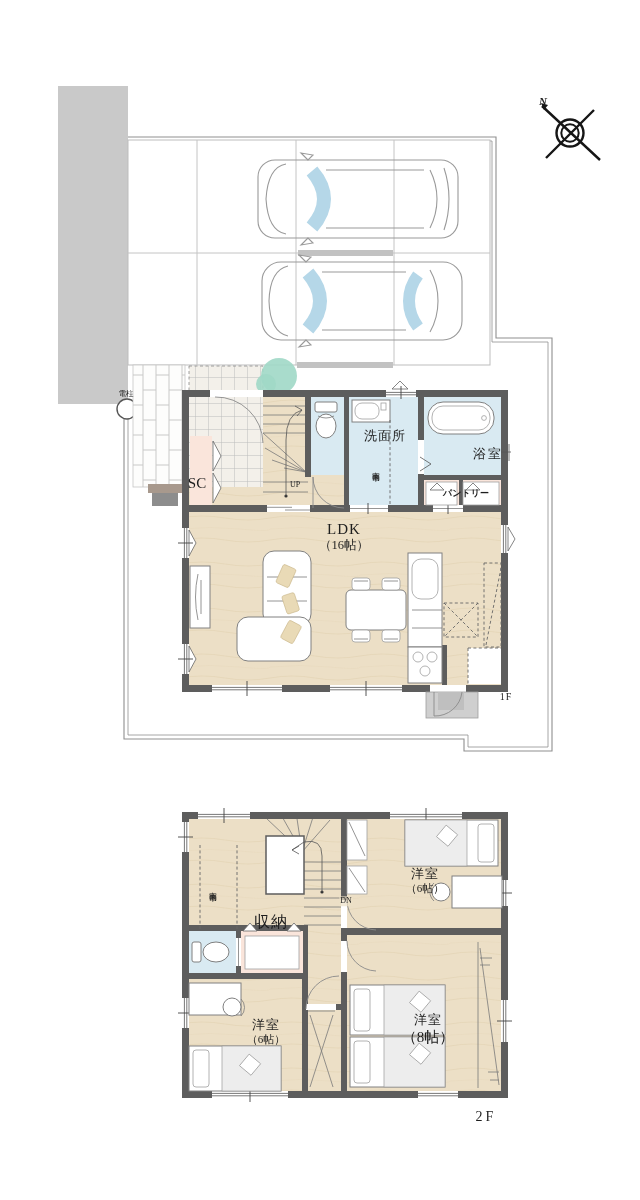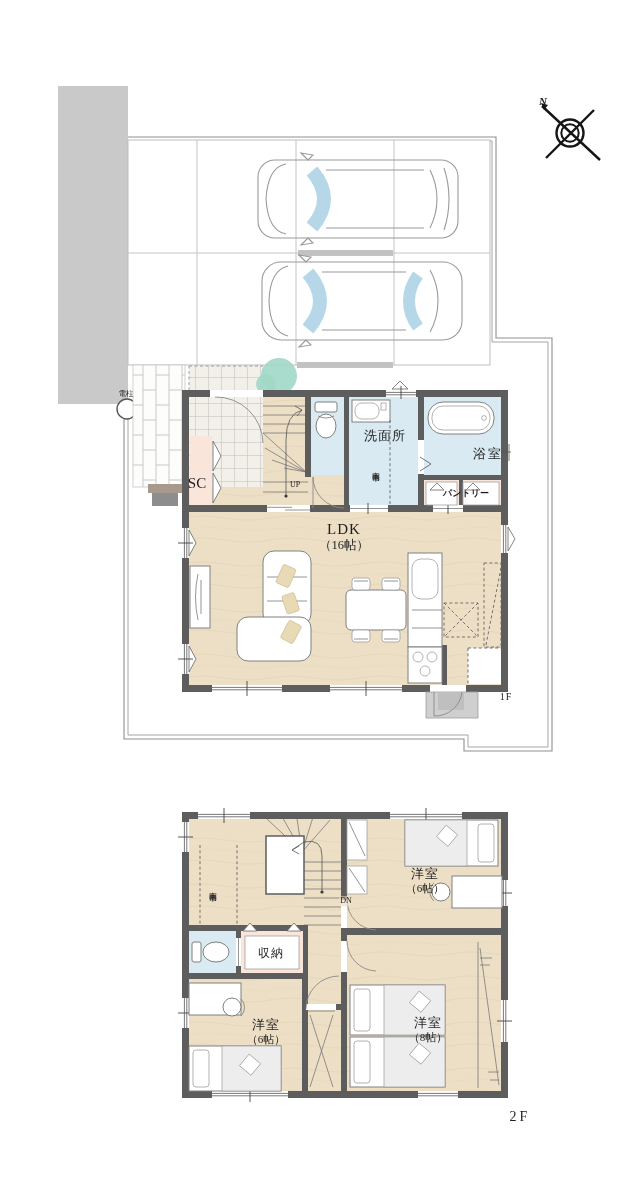--- a/index.html
+++ b/index.html
@@ -379,28 +379,28 @@
 <div class="lbl" style="left:463px;top:454px;font-size:13px;letter-spacing:2px;margin-left:25px;">浴室</div>
 <div class="lbl" style="left:466px;top:493px;font-size:9px;font-weight:bold;">パントリー</div>
 <div class="lbl two" style="left:344px;top:536px;">
   <span style="font-size:15px;letter-spacing:1px;">LDK</span>
   <span style="font-size:12.5px;">（16帖）</span>
 </div>
 <div class="lbl" style="left:506px;top:697px;font-size:10px;letter-spacing:1px;">1F</div>
 
 <div class="lbl v" style="left:213px;top:888px;font-size:7.5px;">室内物干</div>
 <div class="lbl" style="left:322px;top:901px;font-size:8px;background:rgba(236,223,198,.7);padding:0 1px;margin-left:24px;">DN</div>
-<div class="lbl" style="left:271px;top:953px;font-size:12px;letter-spacing:1px;">収納</div>
+<div class="lbl" style="left:271px;top:922px;font-size:16px;letter-spacing:1px;">収納</div>
 <div class="lbl two" style="left:425px;top:880px;">
   <span style="font-size:13px;letter-spacing:1px;">洋室</span>
   <span style="font-size:11px;">（6帖）</span>
 </div>
 <div class="lbl two" style="left:266px;top:1031px;">
   <span style="font-size:13px;letter-spacing:1px;">洋室</span>
   <span style="font-size:11px;">（6帖）</span>
 </div>
 <div class="lbl two" style="left:428px;top:1029px;">
   <span style="font-size:13px;letter-spacing:1px;">洋室</span>
-  <span style="font-size:11px;">（8帖）</span>
+  <span style="font-size:15px;">（8帖）</span>
 </div>
-<div class="lbl" style="left:520px;top:1117px;font-size:14px;letter-spacing:3px;">2F</div>
+<div class="lbl" style="left:486px;top:1117px;font-size:14px;letter-spacing:3px;">2F</div>
 
 </div>
 
 </body></html>

